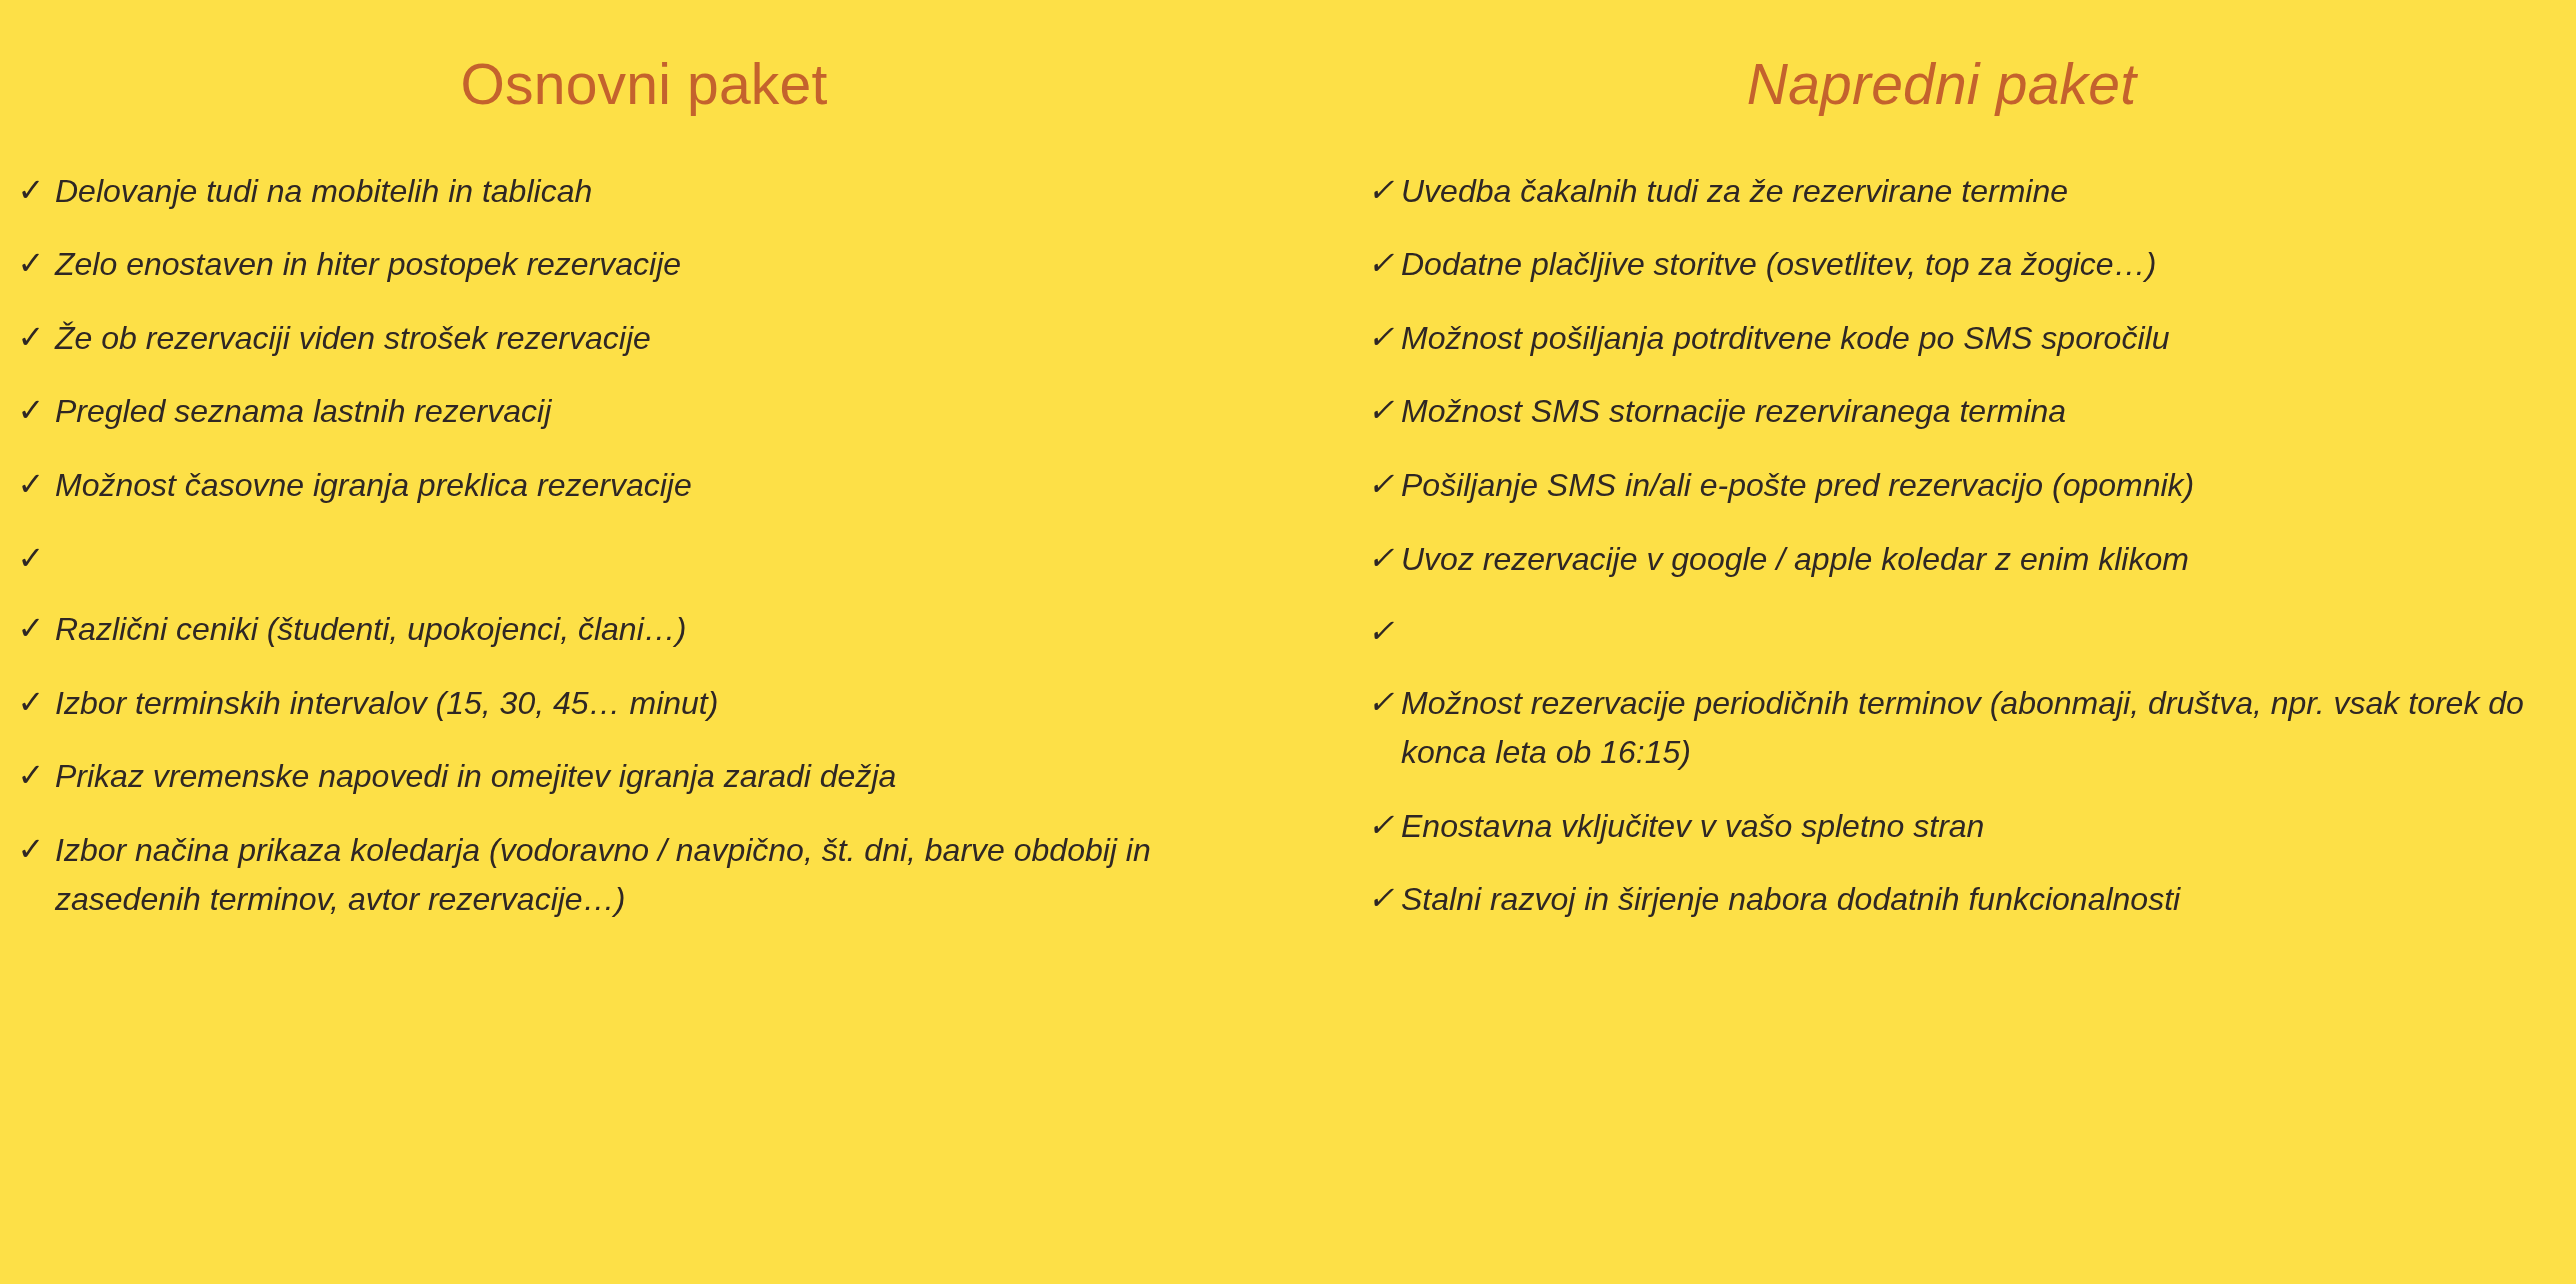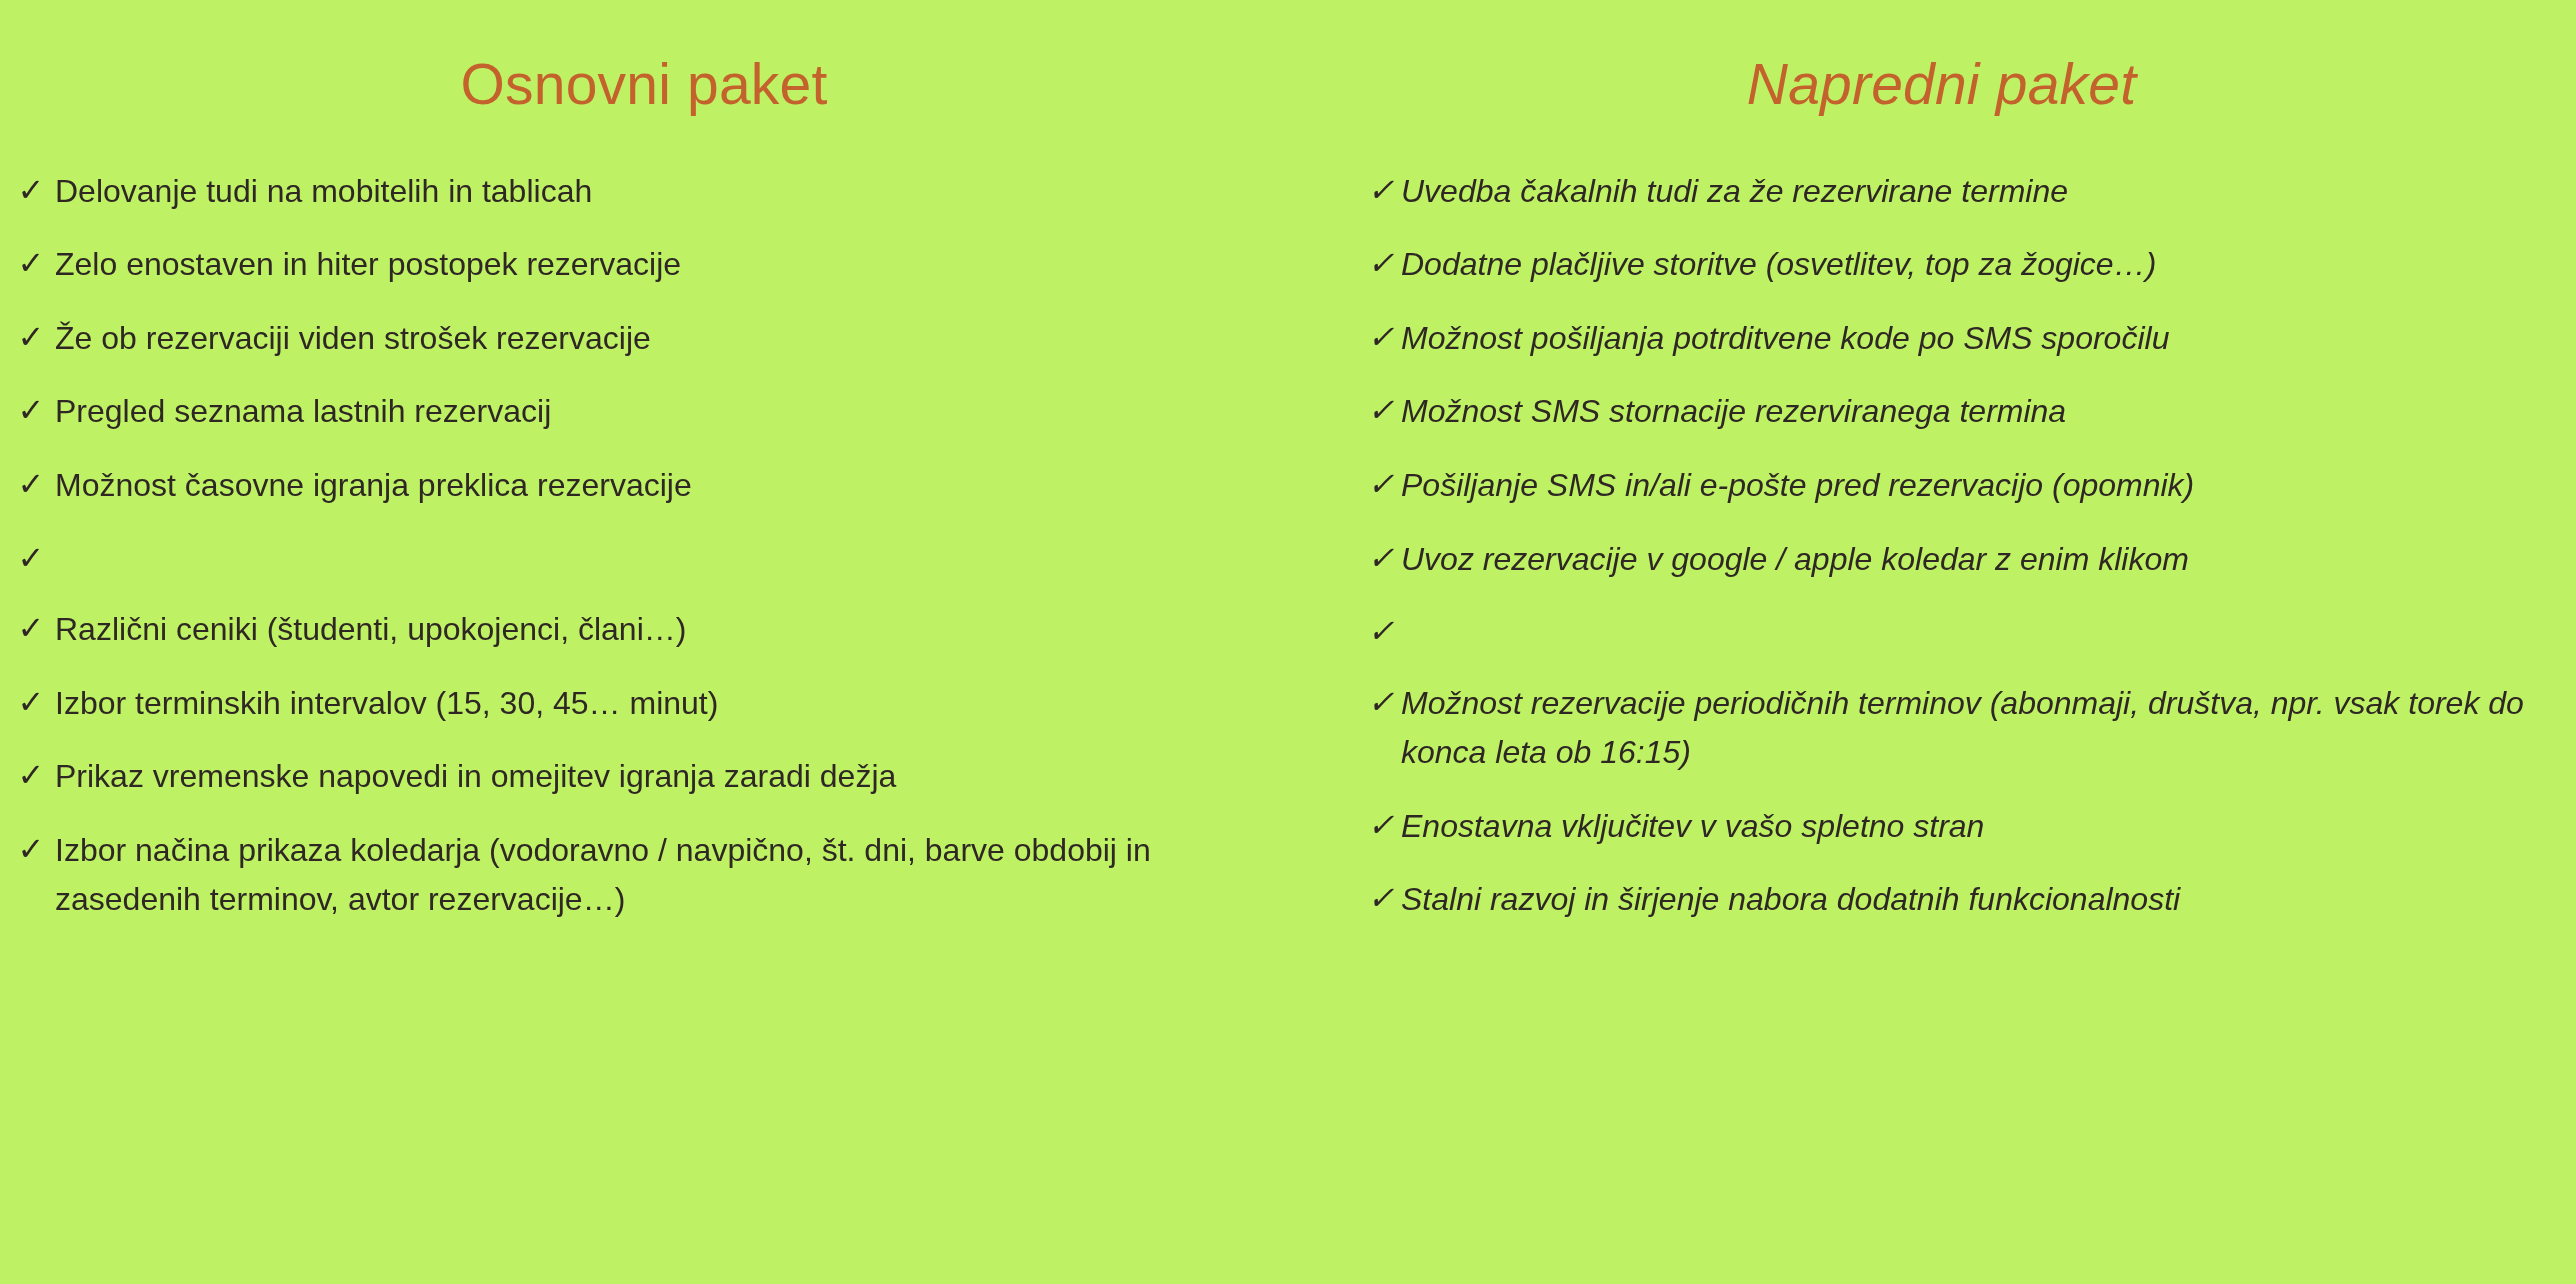--- a/index.html
+++ b/index.html
@@ -14,21 +14,21 @@
     overflow: hidden;
   }
   .page {
     width: 2576px;
     height: 1284px;
     box-sizing: border-box;
     display: flex;
     flex-direction: row;
     align-items: flex-start;
     padding: 0;
-    background: #bef264;
+    background: #fde047;
   }
   .column {
     box-sizing: border-box;
     width: 50%;
     padding-top: 53px;
   }
   .column-left {
     padding-left: 0px;
     padding-right: 39px;
   }
@@ -78,20 +78,21 @@
   }
   .feat-text {
     color: #2f2724;
     font-size: 32px;
     line-height: 1.55;
     font-weight: 400;
     max-width: 1130px;
   }
   .column-left .feat-text {
     max-width: 1150px;
+    font-style: italic;
   }
   .column-right .feat-text {
     max-width: 1169px;
   }
 </style>
 </head>
 <body>
 
 <div class="page">
 

